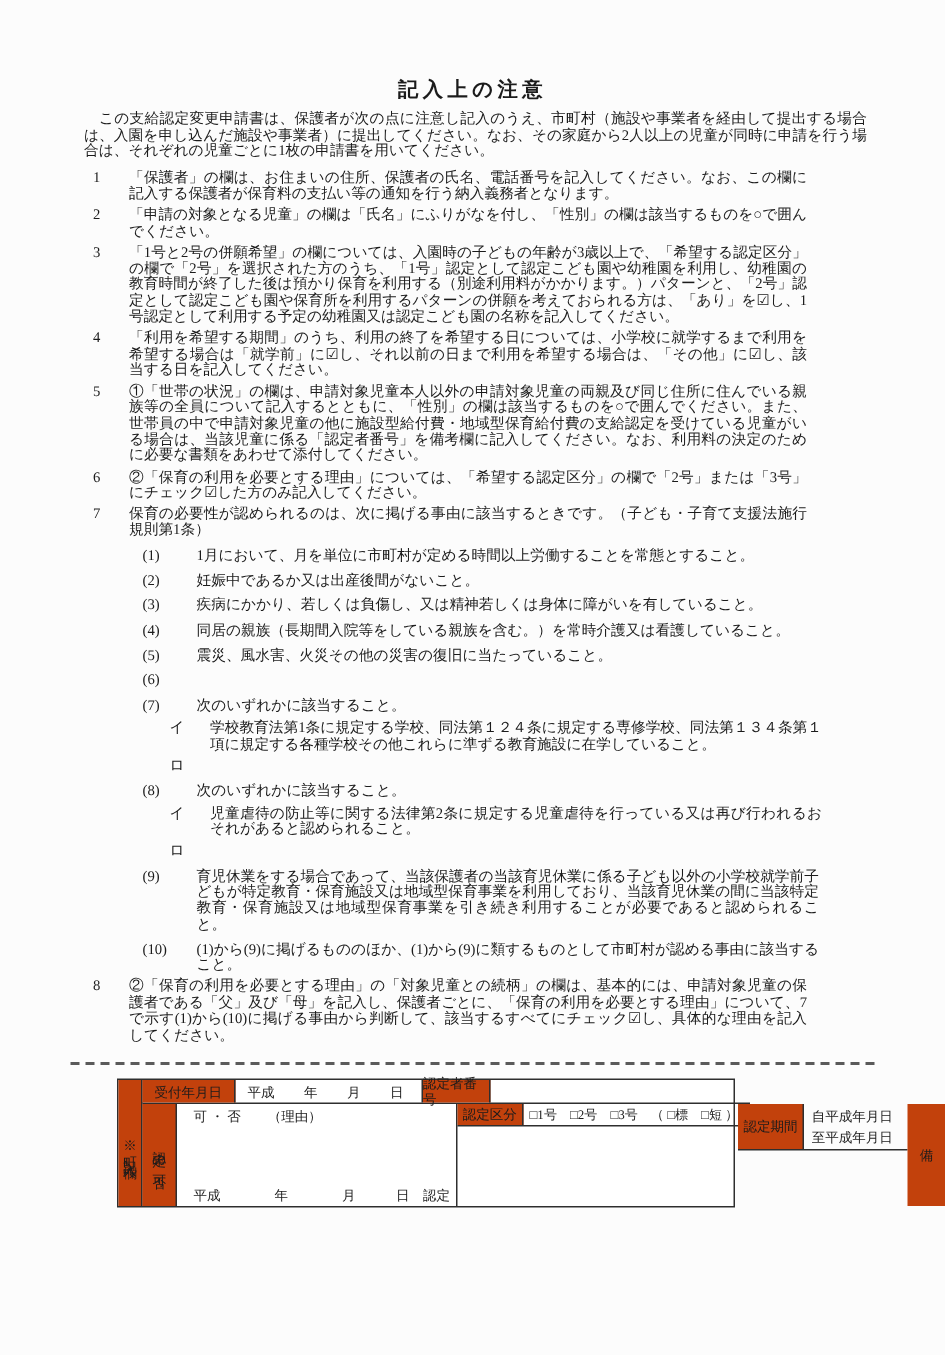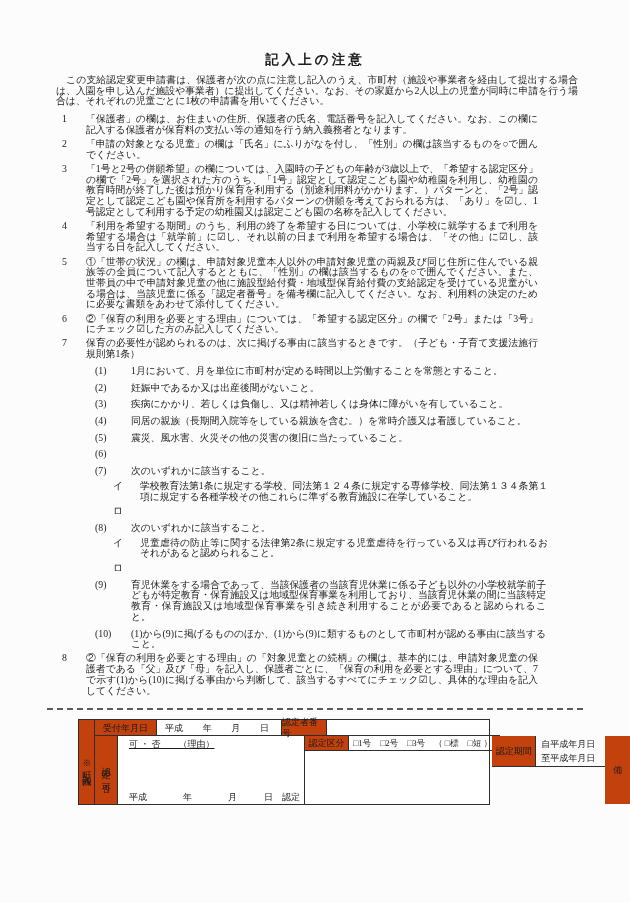--- a/index.html
+++ b/index.html
@@ -81,21 +81,21 @@
 
   .rows { flex: 1; display: flex; }
   .decision-col { flex: none; width: 23px; }
   .main-cell {
     flex: 1;
     display: flex;
     flex-direction: column;
     justify-content: space-between;
     padding: 3px 2px 2px 11px;
   }
-  .approval-line { white-space: pre; text-decoration: underline; }
+  .approval-line { white-space: pre; }
   .approval-date { white-space: pre; align-self: flex-end; padding-right: 2px; }
 
   .right-col { flex: none; width: 195px; display: flex; flex-direction: row; }
   .rrow { display: flex; }
   .rrow .rlabel { flex: none; width: 44px; display: flex; align-items: center; justify-content: center; }
   .rrow-category { flex: none; height: 15px; }
   .rrow-category .rval { flex: 1; display: flex; align-items: center; padding-left: 4px; white-space: pre; font-size: 8.7px; }
   .rrow-period { flex: none; height: 31px; }
   .rrow-period .rval { flex: 1; display: flex; flex-direction: column; justify-content: space-around; padding: 1px 10px 1px 5px; }
   .period-line { display: flex; justify-content: space-between; }

